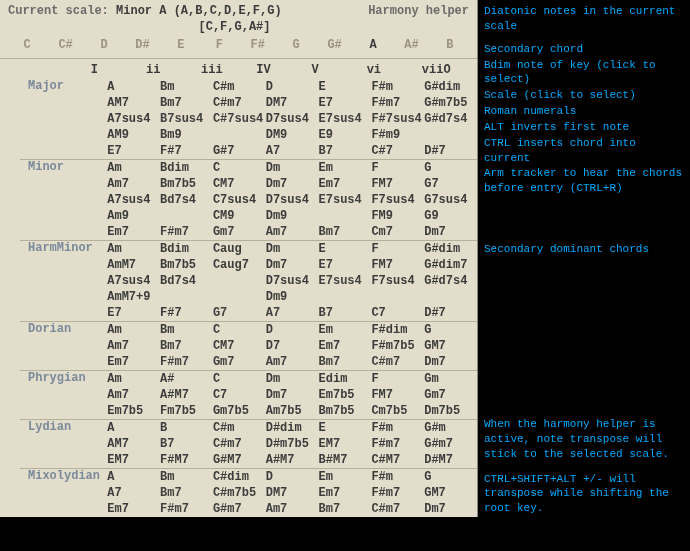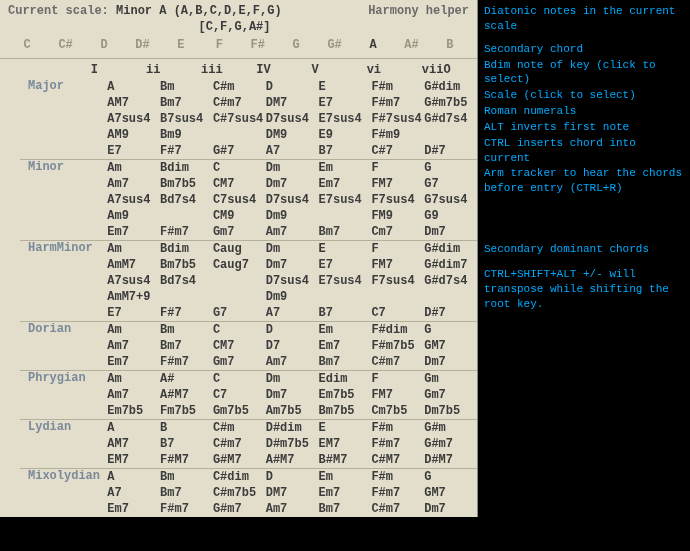--- a/index.html
+++ b/index.html
@@ -410,14 +410,15 @@
 <div class="annot">
   <div class="line">Diatonic notes in the current scale</div>
   <div class="line" style="margin-top:8px">Secondary chord</div>
   <div class="line">Bdim note of key (click to select)</div>
   <div class="line">Scale (click to select)</div>
   <div class="line">Roman numerals</div>
   <div class="line">ALT inverts first note</div>
   <div class="line">CTRL inserts chord into current</div>
   <div class="line">Arm tracker to hear the chords before entry (CTRL+R)</div>
   <div class="line gap">Secondary dominant chords</div>
+  <div class="line gap3">When the harmony helper is active, note transpose will stick to the selected scale.</div>
   <div class="line" style="margin-top:10px">CTRL+SHIFT+ALT +/- will transpose while shifting the root key.</div>
 </div>
 
 </body></html>

